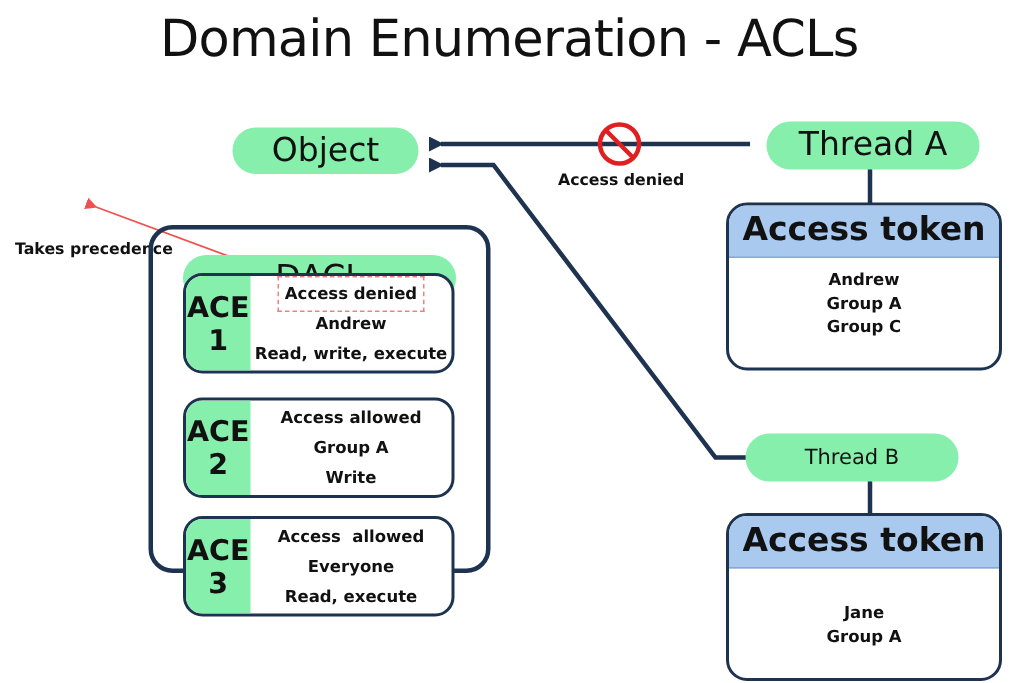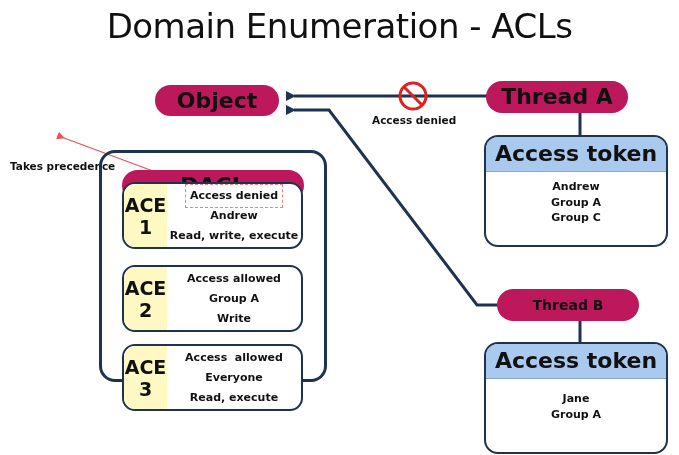--- a/index.html
+++ b/index.html
@@ -2,27 +2,27 @@
 <html><head>
 <meta charset="utf-8">
 <style>
   html, body { margin: 0; padding: 0; background: #ffffff; }
   body { width: 679px; height: 455px; position: relative; overflow: hidden;
          font-family: "DejaVu Sans", sans-serif; color: #111; }
   .title { position: absolute; left: 0; top: 6px; width: 679px; text-align: center;
            font-family: "DejaVu Sans", sans-serif; font-size: 34px; font-weight: normal;
            letter-spacing: -0.5px; color: #111; }
   svg.lines { position: absolute; left: 0; top: 0; }
-  .pill { position: absolute; background: #be185d; border-radius: 16px; text-align: center;
-          font-weight: bold; color: #111; font-family: "DejaVu Sans", sans-serif; }
+  .pill { position: absolute; background: #86efac; border-radius: 16px; text-align: center;
+          font-weight: normal; color: #111; font-family: "DejaVu Sans", sans-serif; }
   .dacl-box { position: absolute; left: 99px; top: 150px; width: 228px; height: 232px;
               border: 3px solid #1d3350; border-radius: 16px; box-sizing: border-box; }
   .ace { position: absolute; left: 122px; width: 181px; height: 67px; background: #fff;
          border: 2px solid #1d3350; border-radius: 13px; box-sizing: border-box; overflow: hidden; display: flex; }
-  .ace-label { width: 43px; background: #fef9c3; display: flex; flex-direction: column;
+  .ace-label { width: 43px; background: #86efac; display: flex; flex-direction: column;
                justify-content: center; align-items: center; font-weight: bold; font-size: 19px; line-height: 22px; }
   .ace-body { flex: 1; display: flex; flex-direction: column; justify-content: center; align-items: center;
               font-weight: bold; font-size: 11px; line-height: 20px; }
   .token { position: absolute; border: 2px solid #1d3350; border-radius: 14px; background: #fff;
            box-sizing: border-box; overflow: hidden; }
   .token-head { background: #a9c9ee; text-align: center; font-weight: bold; font-size: 22px;
                 height: 34px; line-height: 34px; border-bottom: 1px solid #88a8d0; }
   .token-body { text-align: center; font-weight: bold; font-size: 11px; line-height: 15.5px; padding-top: 7px; }
   .small-label { position: absolute; font-weight: bold; font-size: 10.5px; color: #111; }
   .denied-ace { outline: 1.5px dashed #f08080; outline-offset: 1px; padding: 0 3px; }
@@ -100,34 +100,34 @@
     <span>ACE</span>
     <span>3</span>
   </div>
   <div class="ace-body">
     <span style="white-space:pre;">Access  allowed</span>
     <span>Everyone</span>
     <span>Read, execute</span>
   </div>
 </div>
 
-<div class="pill" style="left:486px; top:81px; width:142px; height:32px; line-height:32px; font-size:22px;">
+<div class="pill" style="left:511px; top:81px; width:142px; height:32px; line-height:32px; font-size:22px;">
   <span>Thread A</span>
 </div>
 <div class="token" style="left:484px; top:135px; width:184px; height:112px;">
   <div class="token-head">Access token</div>
   <div class="token-body">
     <div>Andrew</div>
     <div>Group A</div>
     <div>Group C</div>
   </div>
 </div>
 
 <div class="pill" style="left:497px; top:289px; width:142px; height:32px; line-height:32px; font-size:14px;">
   <span>Thread B</span>
 </div>
 <div class="token" style="left:484px; top:342px; width:184px; height:112px;">
   <div class="token-head">Access token</div>
-  <div class="token-body" style="padding-top:12px;">
+  <div class="token-body" style="padding-top:22px;">
     <div>Jane</div>
     <div>Group A</div>
   </div>
 </div>
 
 </body></html>

